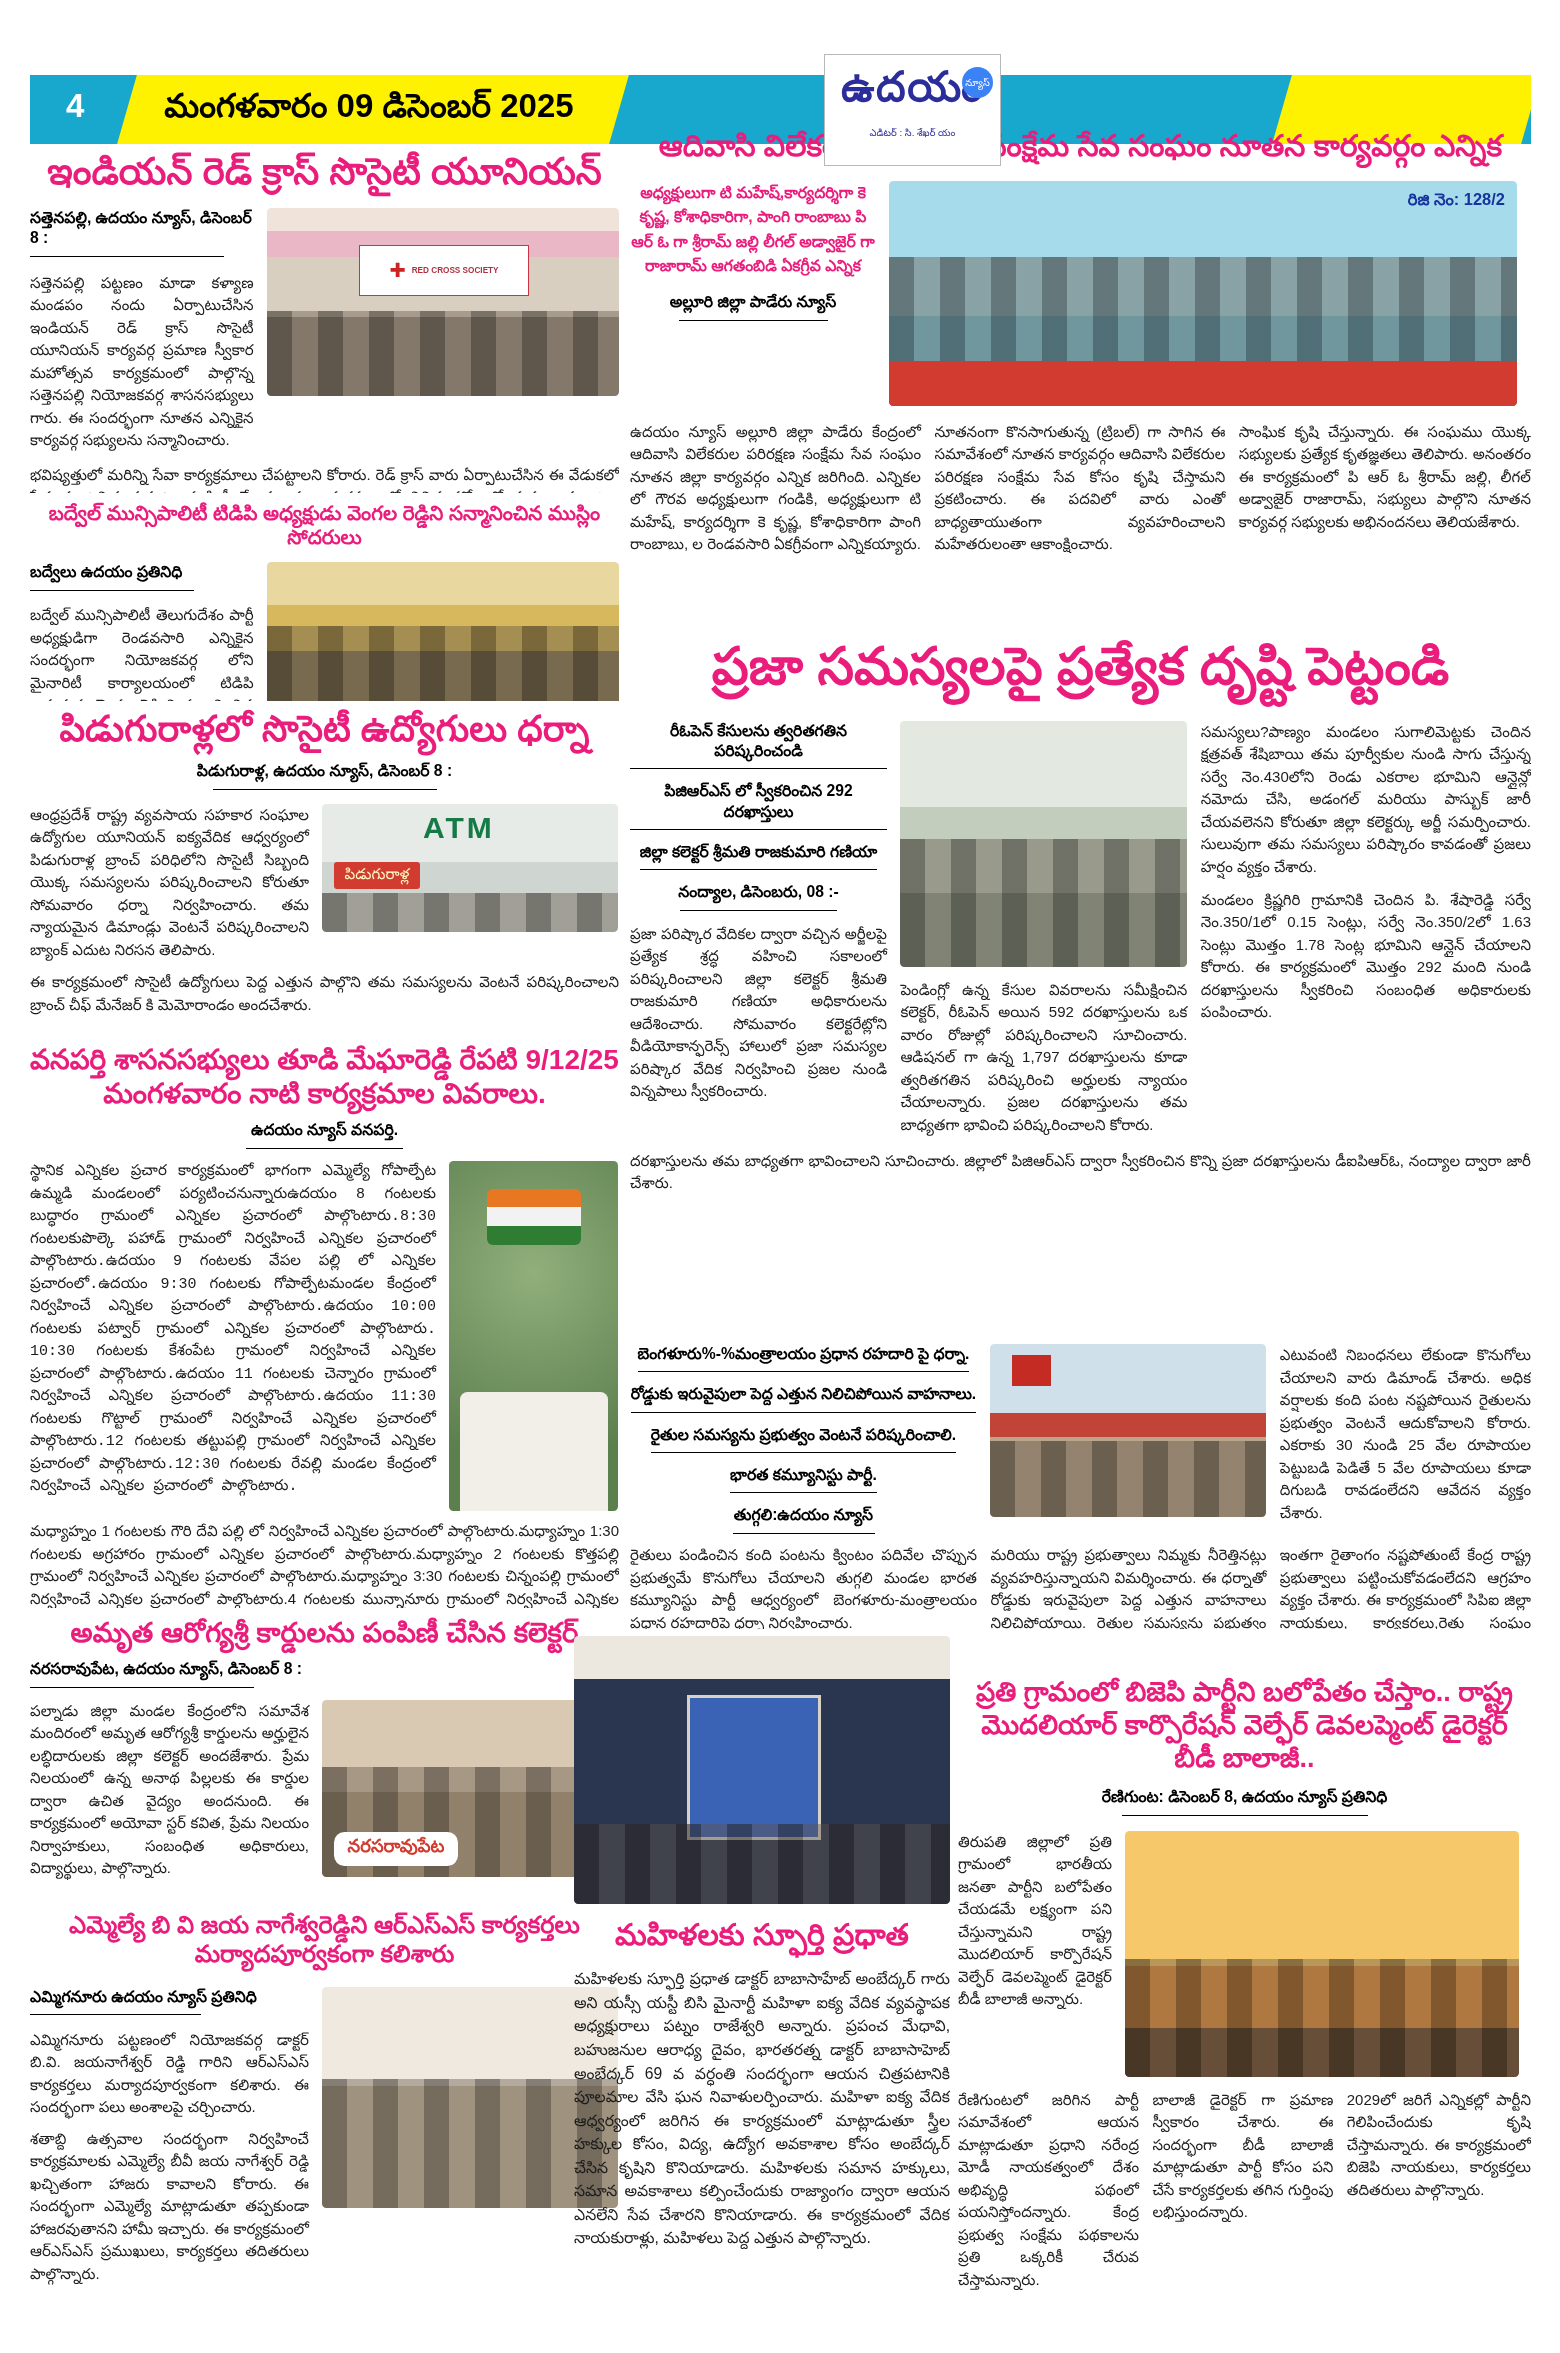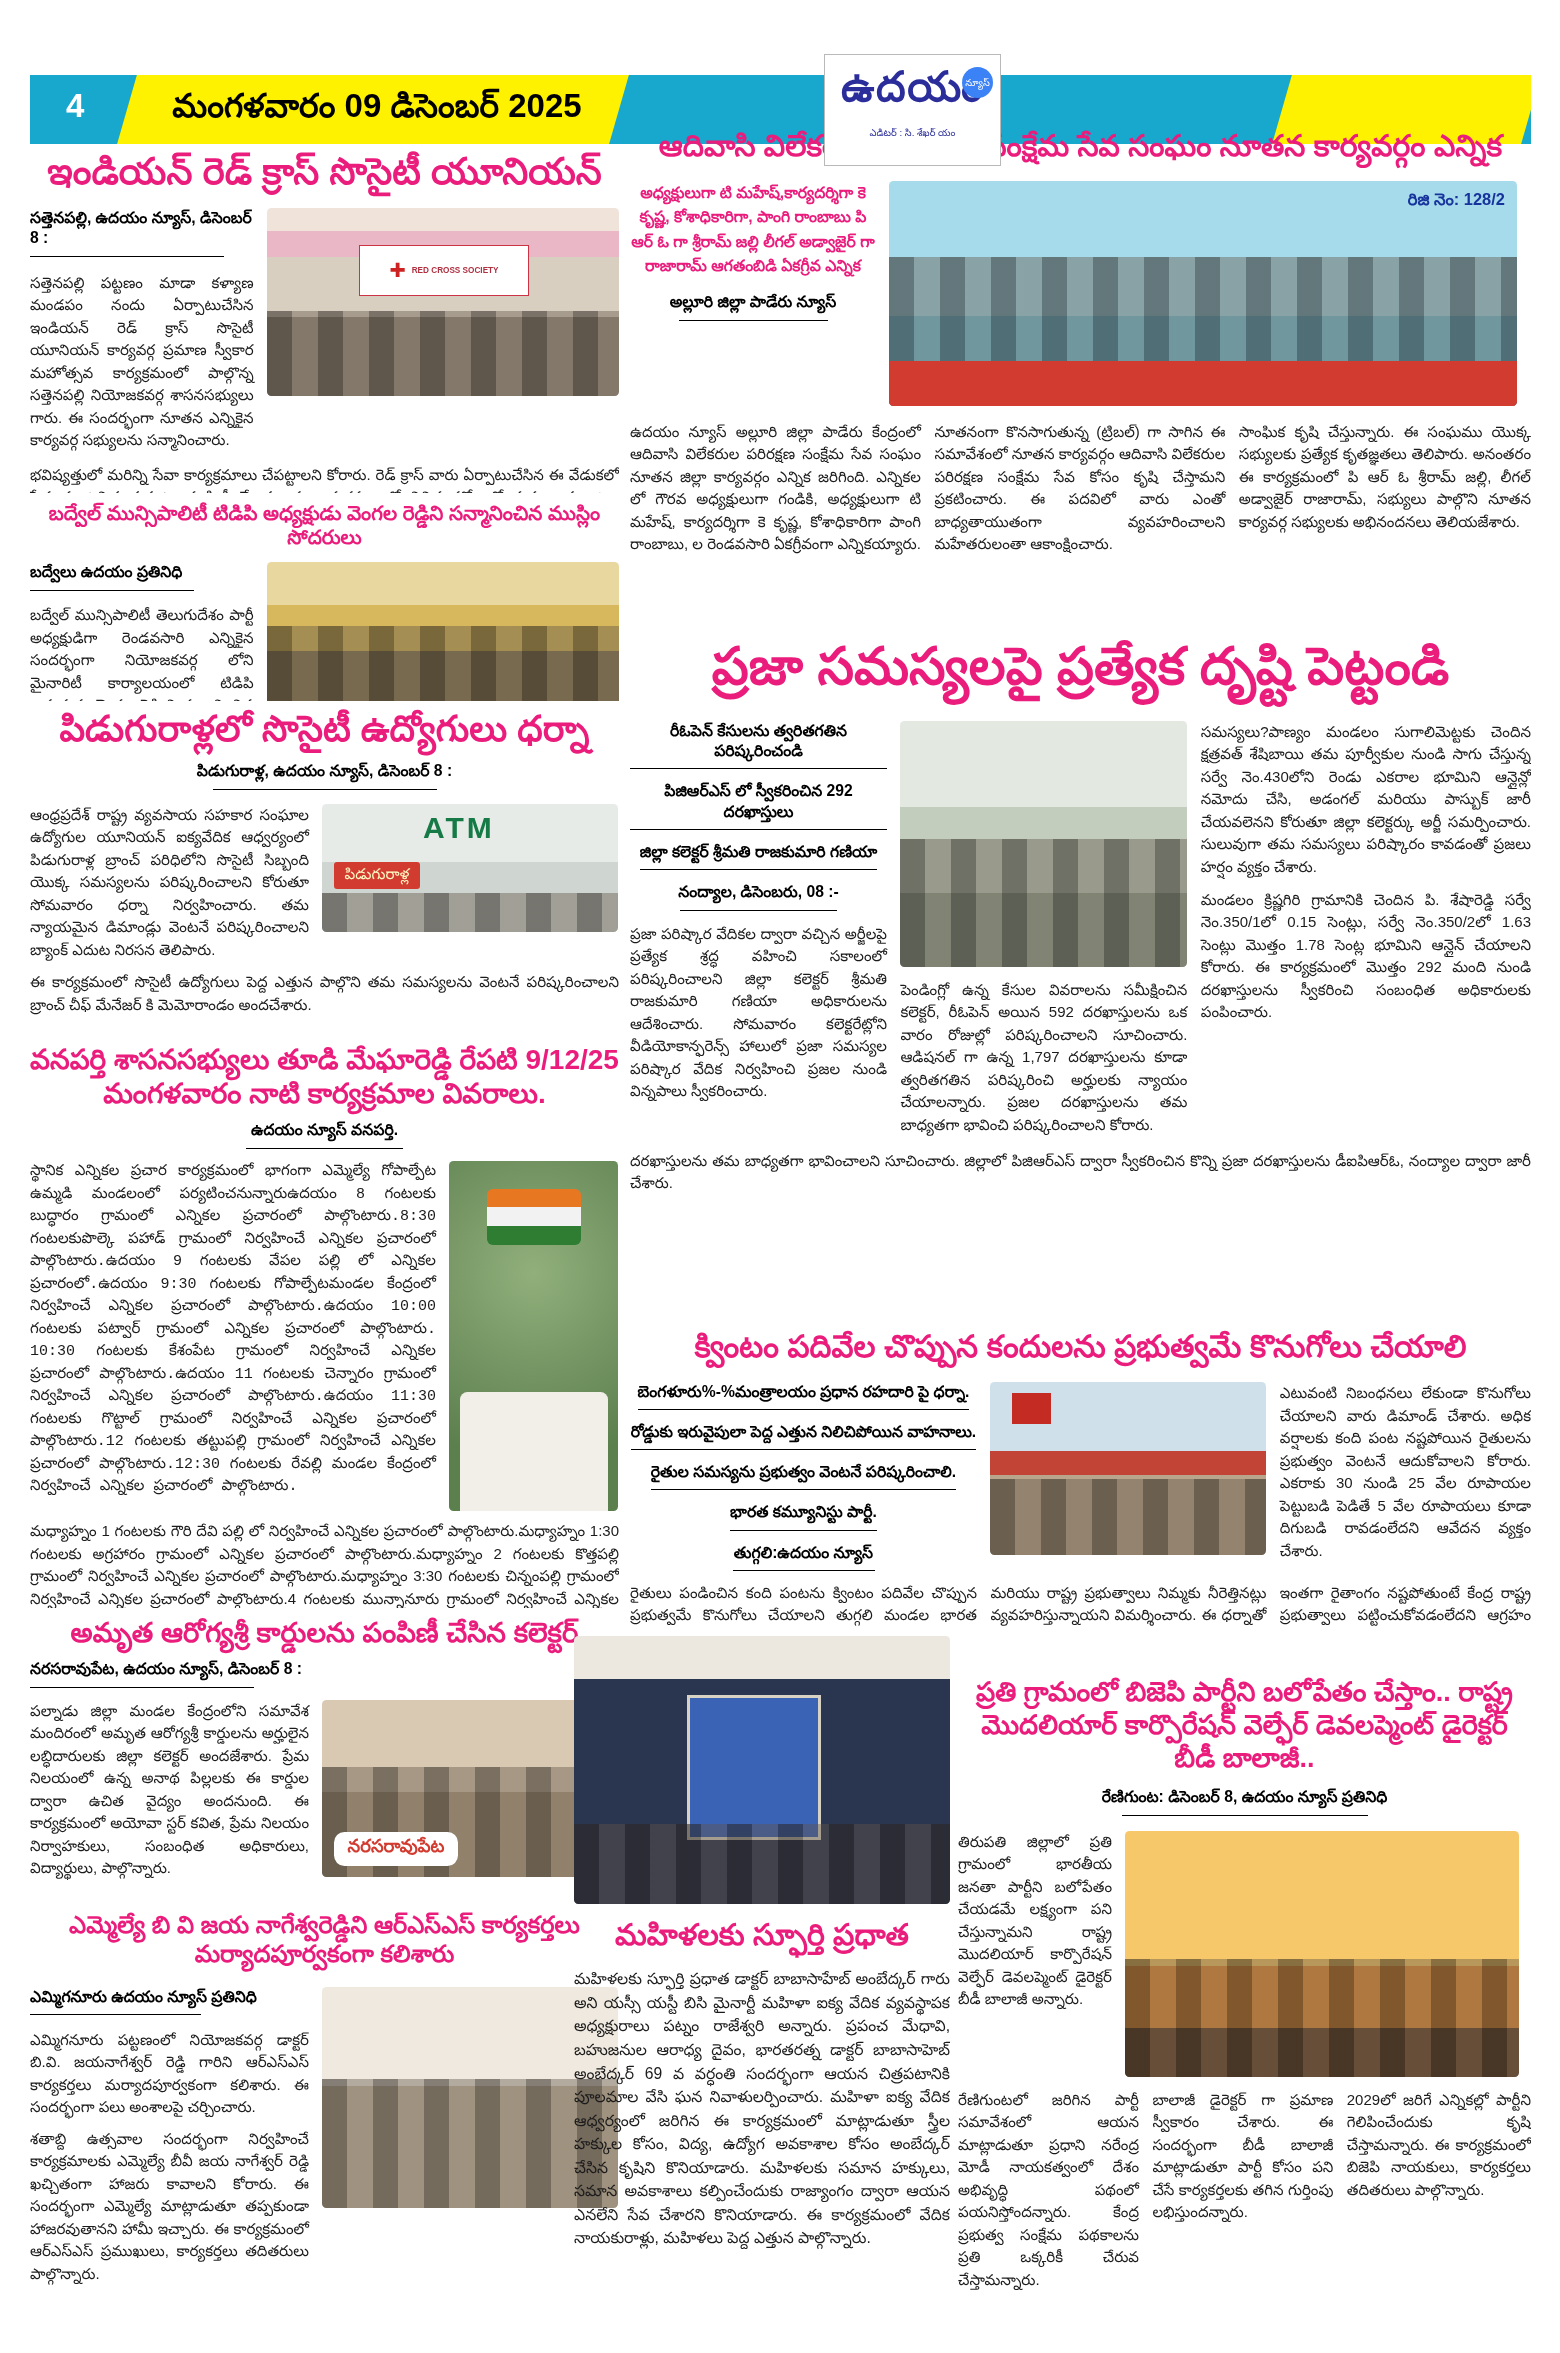--- a/index.html
+++ b/index.html
@@ -32,21 +32,21 @@
 </style>
 </head>
 <body>
 
 <div class="page">
 
   <div class="abs" style="left:30px;top:75px;width:1501px;height:69px;background:#18A7CD;overflow:hidden;">
     <div class="abs" style="left:97px;top:0;width:492px;height:69px;background:#FFF200;transform:skewX(-16deg);"></div>
     <div class="abs" style="left:1252px;top:0;width:249px;height:69px;background:#FFF200;transform:skewX(-16deg);"></div>
     <div class="abs" style="left:36px;top:12px;font-size:33px;font-weight:bold;color:#ffffff;">4</div>
-    <div class="abs" style="left:116px;top:12px;width:462px;text-align:center;font-size:33px;font-weight:bold;color:#000;">మంగళవారం 09 డిసెంబర్ 2025</div>
+    <div class="abs" style="left:108px;top:12px;width:462px;text-align:center;font-size:33px;font-weight:bold;color:#000;">మంగళవారం 09 డిసెంబర్ 2025</div>
   </div>
   <div class="abs" style="left:824px;top:54px;width:175px;height:110px;background:#fff;border:0.7px solid #b9b9b9;z-index:3;text-align:center;">
     <div style="position:relative;display:inline-block;margin-top:7.5px;">
       <span style="font-size:42px;font-weight:bold;color:#2B2E9A;letter-spacing:1.5px;">ఉదయం</span>
       <span style="position:absolute;right:-9px;top:4.5px;background:#3b82f6;color:#fff;font-size:9.7px;
                    border-radius:50%;width:31px;height:31px;line-height:31px;display:inline-block;">న్యూస్</span>
     </div>
     <div style="font-size:9.7px;color:#2B2E9A;margin-top:6px;">ఎడిటర్ : సి. శేఖర్ యం</div>
   </div>
 
@@ -190,21 +190,20 @@
       </div>
       <div style="flex:1;">
         <p class="bt" style="margin:0;">సమస్యలు?పాణ్యం మండలం సుగాలిమెట్టకు చెందిన క్షత్రవత్ శేషిబాయి తమ పూర్వీకుల నుండి సాగు చేస్తున్న సర్వే నెం.430లోని రెండు ఎకరాల భూమిని ఆన్లైన్లో నమోదు చేసి, అడంగల్ మరియు పాస్బుక్ జారీ చేయవలెనని కోరుతూ జిల్లా కలెక్టర్కు అర్జీ సమర్పించారు. సులువుగా తమ సమస్యలు పరిష్కారం కావడంతో ప్రజలు హర్షం వ్యక్తం చేశారు.</p>
         <p class="bt" style="margin:10.4px 0 0;">మండలం క్రిష్ణగిరి గ్రామానికి చెందిన పి. శేషారెడ్డి సర్వే నెం.350/1లో 0.15 సెంట్లు, సర్వే నెం.350/2లో 1.63 సెంట్లు మొత్తం 1.78 సెంట్ల భూమిని ఆన్లైన్ చేయాలని కోరారు. ఈ కార్యక్రమంలో మొత్తం 292 మంది నుండి దరఖాస్తులను స్వీకరించి సంబంధిత అధికారులకు పంపించారు.</p>
       </div>
     </div>
     <p class="bt" style="margin:13.4px 0 0;">దరఖాస్తులను తమ బాధ్యతగా భావించాలని సూచించారు. జిల్లాలో పిజిఆర్ఎస్ ద్వారా స్వీకరించిన కొన్ని ప్రజా దరఖాస్తులను డీఐపిఆర్ఓ, నంద్యాల ద్వారా జారీ చేశారు.</p>
   </div>
 
   <div class="art" style="left:630px;top:1328px;width:901px;height:301px;">
-    <div class="hl" style="font-size:31px;">క్వింటం పదివేల చొప్పున కందులను ప్రభుత్వమే కొనుగోలు చేయాలి</div>
     <div class="row" style="margin-top:16.4px;">
       <div style="width:347px;">
         <div class="sh sh-u" style="font-size:15.7px;">బెంగళూరు%-%మంత్రాలయం ప్రధాన రహదారి పై ధర్నా.</div>
         <div class="sh sh-u" style="font-size:15.7px;">రోడ్డుకు ఇరువైపులా పెద్ద ఎత్తున నిలిచిపోయిన వాహనాలు.</div>
         <div class="sh sh-u" style="font-size:15.7px;">రైతుల సమస్యను ప్రభుత్వం వెంటనే పరిష్కరించాలి.</div>
         <div class="sh sh-u" style="font-size:15.7px;">భారత కమ్యూనిస్టు పార్టీ.</div>
         <div class="dl">తుగ్గలి:ఉదయం న్యూస్</div>
         <div class="rule" style="width:142px;"></div>
       </div>
       <div class="photo ph-protest" style="width:276px;height:173px;">

